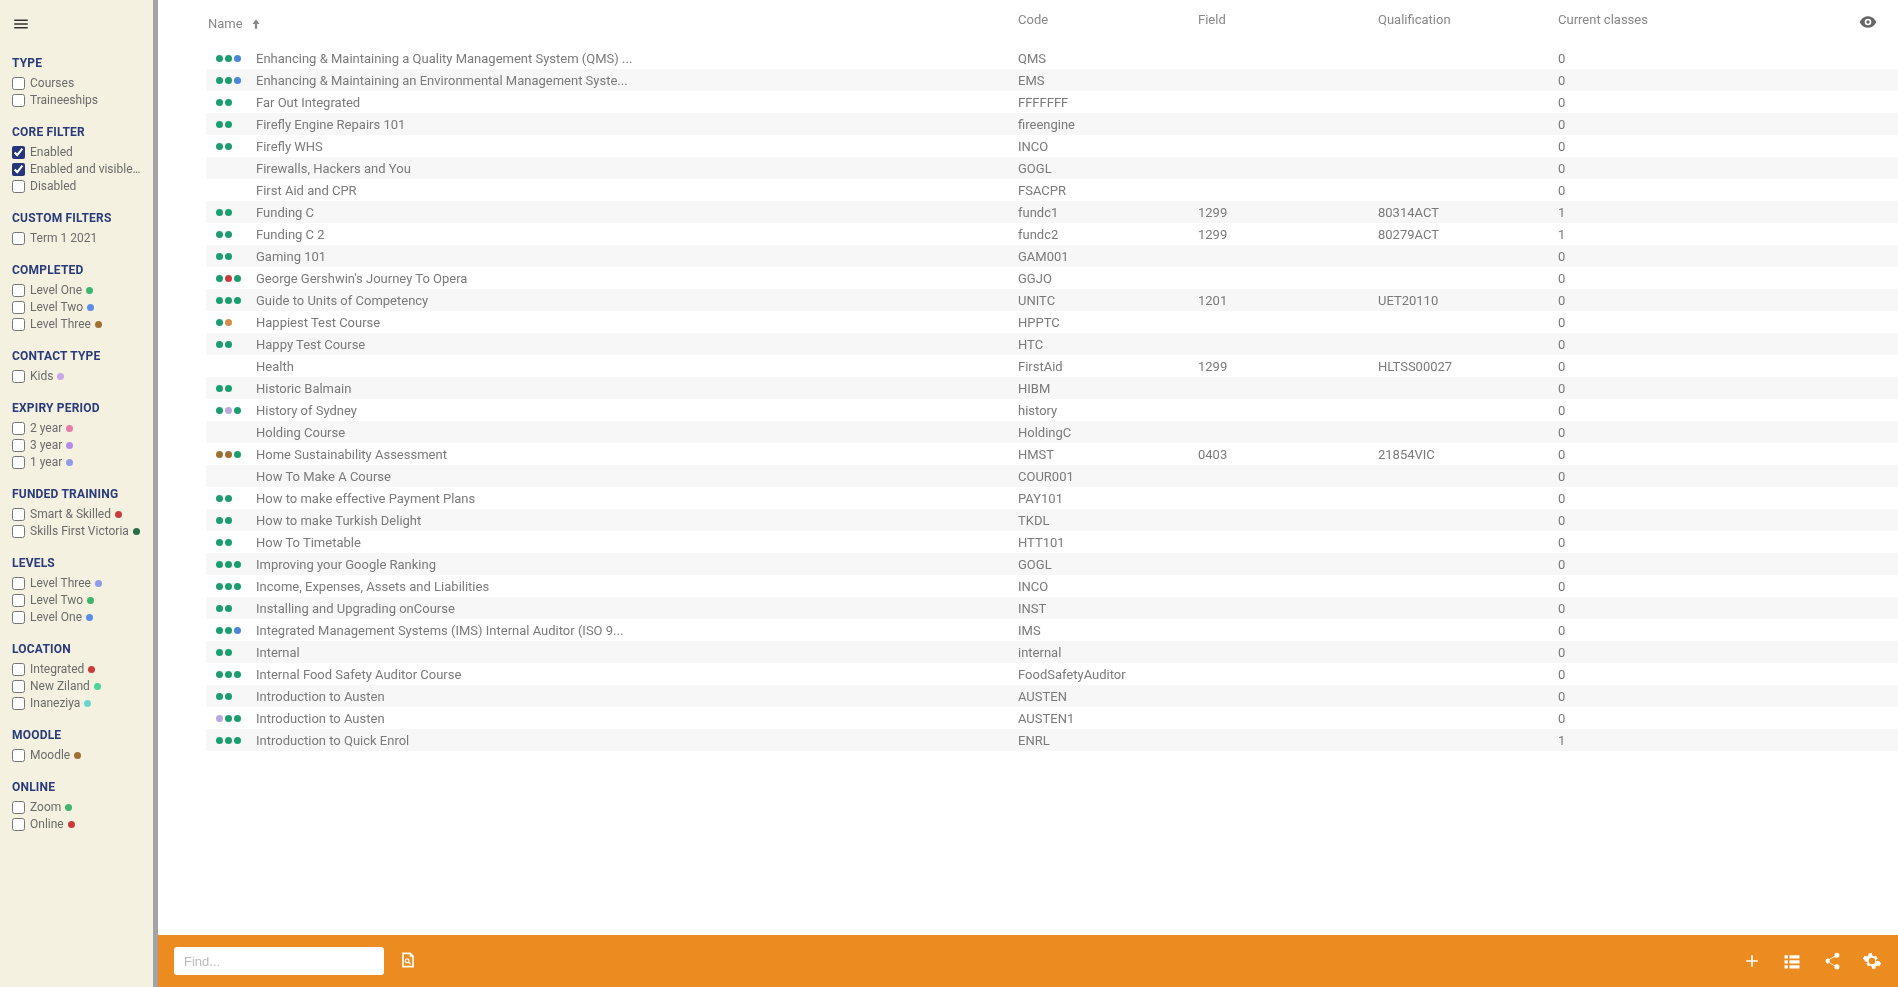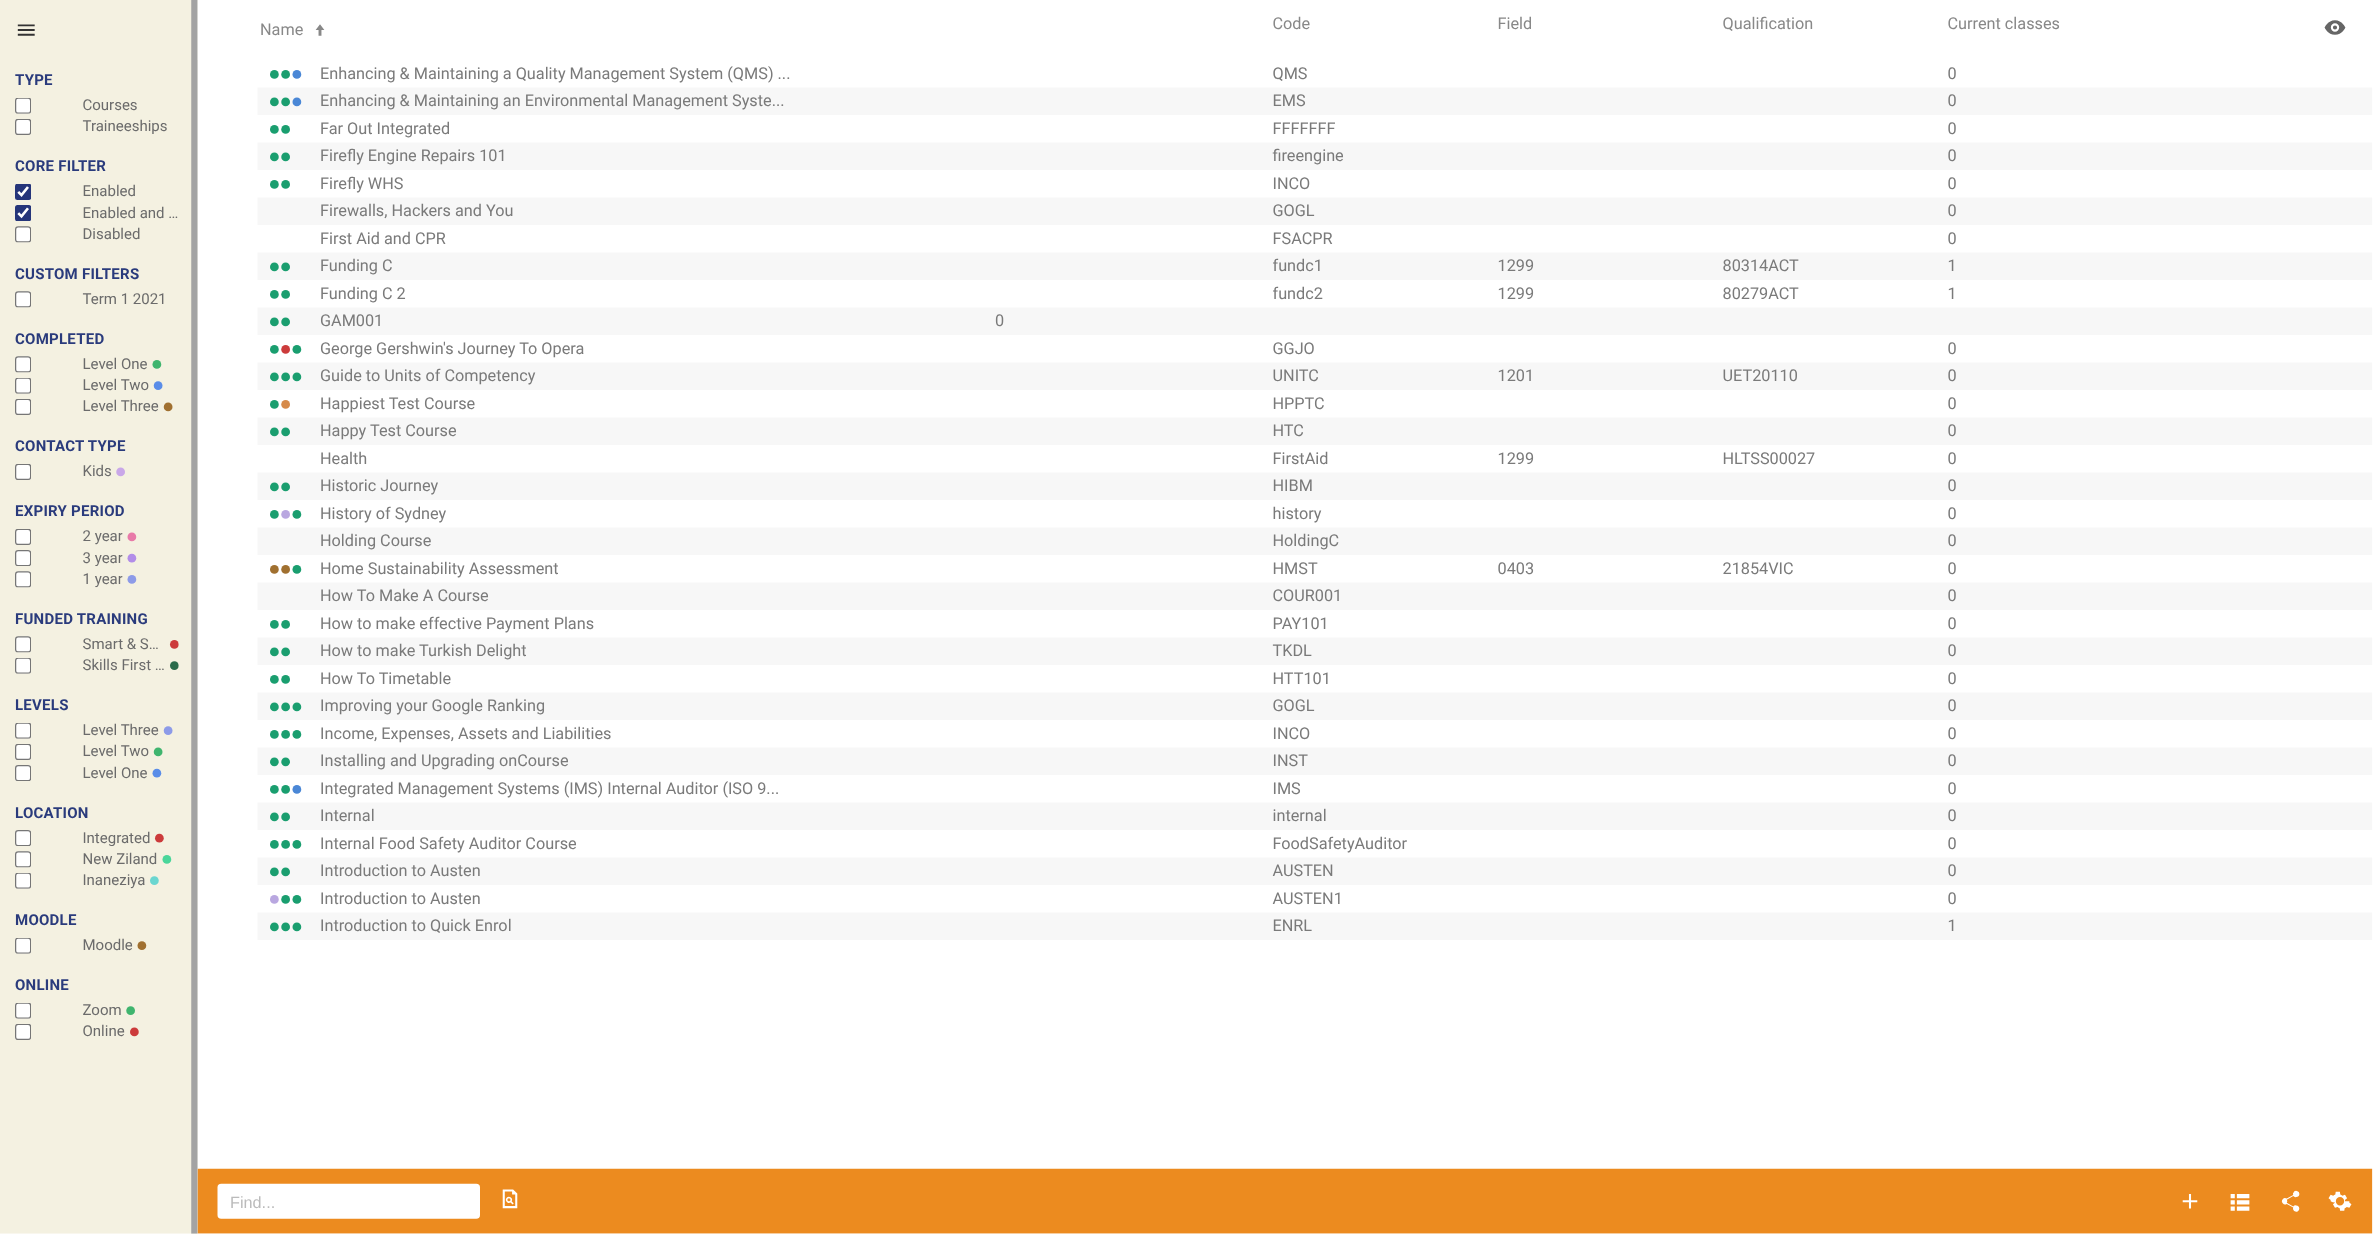--- a/index.html
+++ b/index.html
@@ -39,21 +39,21 @@
   cursor: pointer;
   white-space: nowrap;
   overflow: hidden;
 }
 .filter-item input[type="checkbox"] {
   width: 13px; height: 13px;
   margin-right: 5px;
   accent-color: #25357a;
   flex-shrink: 0;
 }
-.filter-item .label { overflow: hidden; text-overflow: ellipsis; margin-left: 36px; }
+.filter-item .label { overflow: hidden; text-overflow: ellipsis; }
 .filter-dot {
   width: 7px; height: 7px; border-radius: 50%;
   margin-left: 4px; flex-shrink: 0;
 }
 .main {
   flex: 1;
   display: flex;
   flex-direction: column;
   position: relative;
   overflow: hidden;
@@ -399,20 +399,21 @@
           <div class="col-field">1299</div>
           <div class="col-qual">80279ACT</div>
           <div class="col-classes">1</div>
           <div class="col-eye"></div>
         </div>
         <div class="row">
           <div class="col-dots">
             <span class="dot" style="background: rgb(26, 158, 111);"></span>
             <span class="dot" style="background: rgb(26, 158, 111);"></span>
           </div>
+          <div class="col-name">Gaming 101</div>
           <div class="col-code">GAM001</div>
           <div class="col-field"></div>
           <div class="col-qual"></div>
           <div class="col-classes">0</div>
           <div class="col-eye"></div>
         </div>
         <div class="row">
           <div class="col-dots">
             <span class="dot" style="background: rgb(26, 158, 111);"></span>
             <span class="dot" style="background: rgb(204, 59, 59);"></span>
@@ -469,21 +470,21 @@
           <div class="col-field">1299</div>
           <div class="col-qual">HLTSS00027</div>
           <div class="col-classes">0</div>
           <div class="col-eye"></div>
         </div>
         <div class="row">
           <div class="col-dots">
             <span class="dot" style="background: rgb(26, 158, 111);"></span>
             <span class="dot" style="background: rgb(26, 158, 111);"></span>
           </div>
-          <div class="col-name">Historic Journey</div>
+          <div class="col-name">Historic Balmain</div>
           <div class="col-code">HIBM</div>
           <div class="col-field"></div>
           <div class="col-qual"></div>
           <div class="col-classes">0</div>
           <div class="col-eye"></div>
         </div>
         <div class="row">
           <div class="col-dots">
             <span class="dot" style="background: rgb(26, 158, 111);"></span>
             <span class="dot" style="background: rgb(185, 167, 224);"></span>

